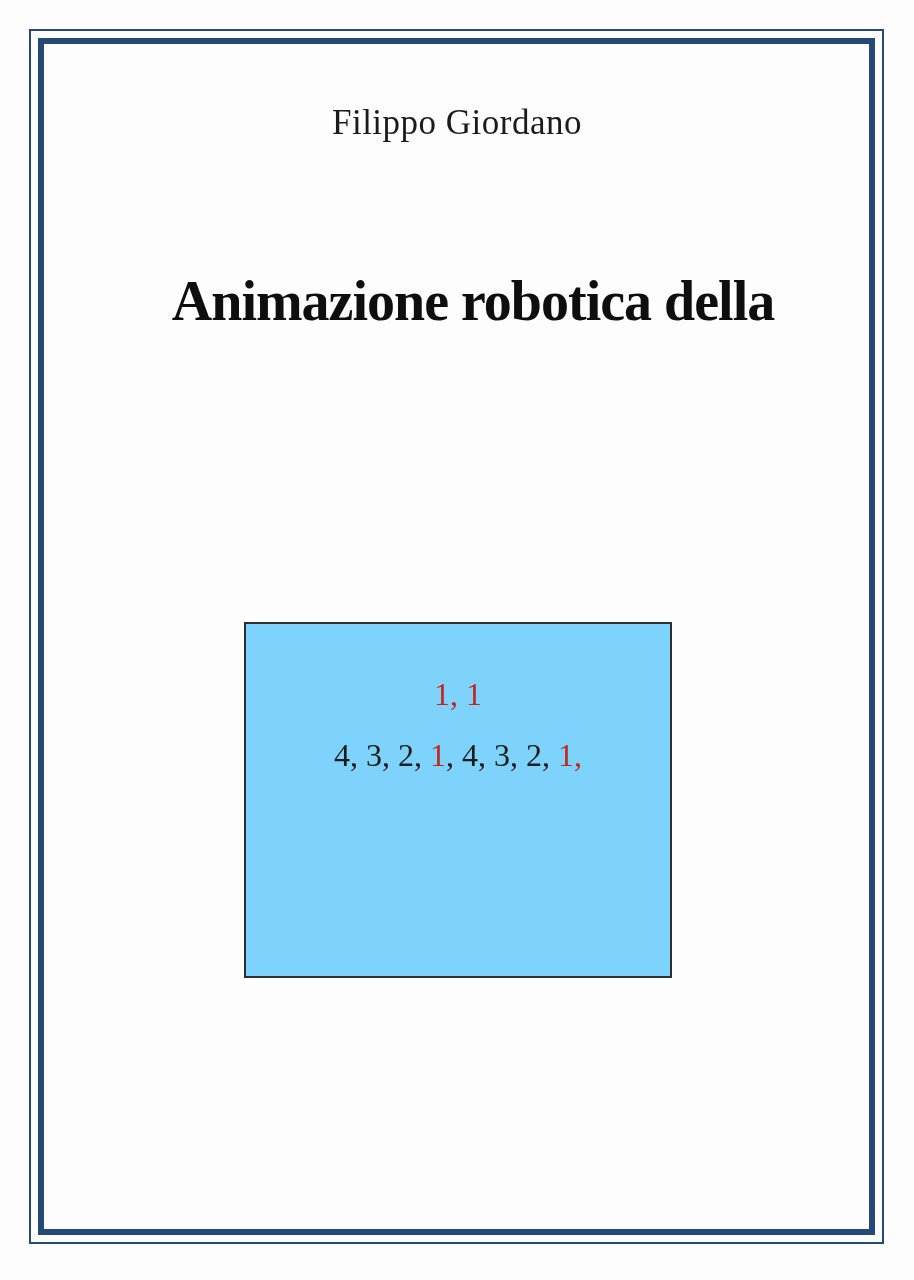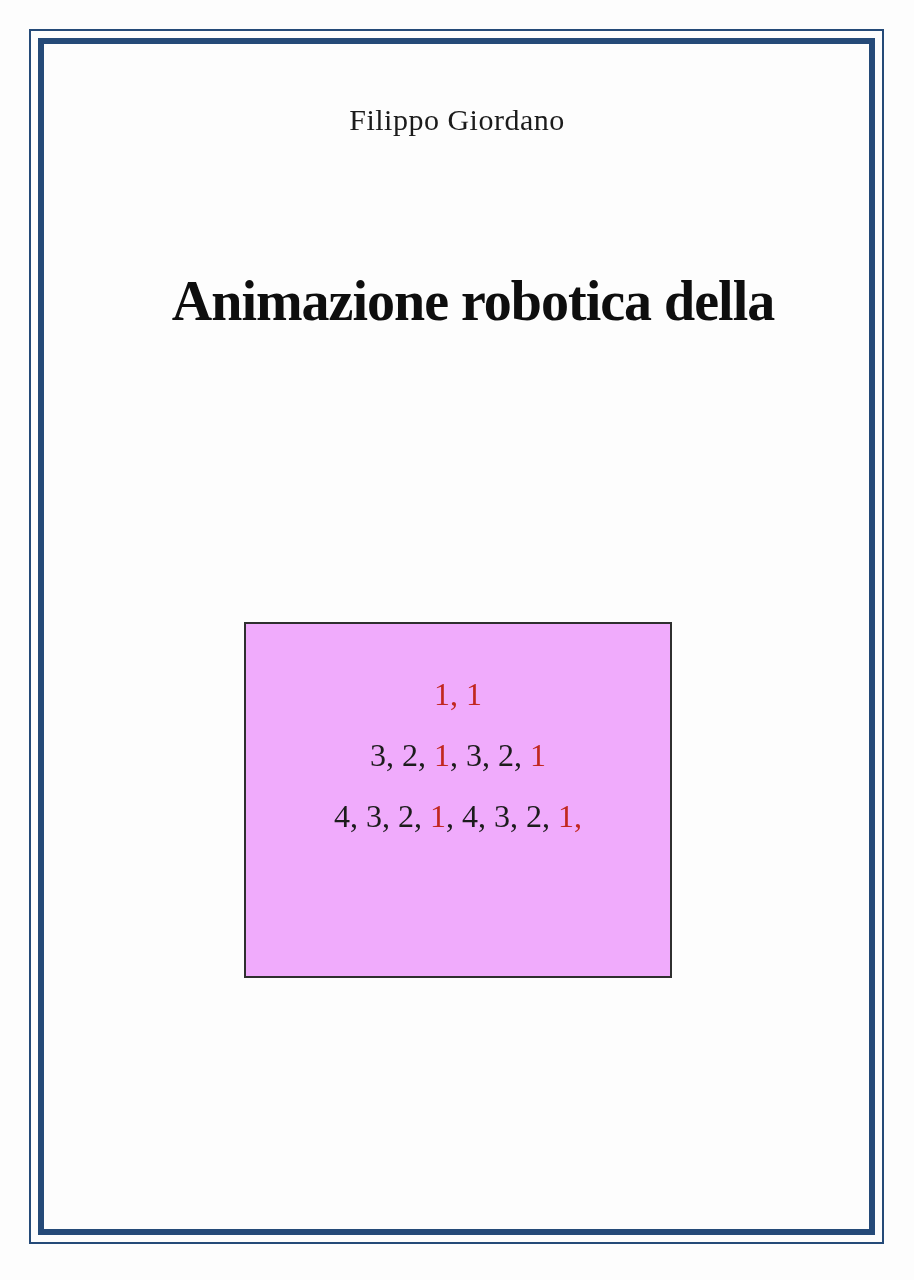--- a/index.html
+++ b/index.html
@@ -32,21 +32,21 @@
     top: 38px; left: 38px; right: 39px; bottom: 45px;
     border: 6px solid var(--navy);
     pointer-events: none;
   }
   .author {
     position: absolute;
     top: 103px;
     left: 0;
     width: 100%;
     text-align: center;
-    font-size: 30px;
+    font-size: 35px;
     letter-spacing: 0.5px;
     color: #1b1b1b;
   }
   .title {
     position: absolute;
     top: 268px;
     left: 0;
     width: 100%;
     text-align: center;
     font-weight: bold;
@@ -57,21 +57,21 @@
     margin-left: 16px;
   }
   .seq-box {
     position: absolute;
     left: 244px;
     top: 622px;
     width: 428px;
     height: 356px;
     box-sizing: border-box;
     border: 2px solid var(--box-border);
-    background: #f0abfc;
+    background: #7dd3fc;
     padding-top: 40px;
   }
   .seq-row {
     height: 61px;
     line-height: 61px;
     text-align: center;
     font-size: 32px;
     color: #1c1c1c;
     white-space: pre;
   }
@@ -88,17 +88,16 @@
 
   <div class="author">Filippo Giordano</div>
 
   <div class="title">
     <div>Animazione robotica della</div>
   </div>
 
   <div class="seq-box">
     <div>
         <div class="seq-row"><span class="red">1, 1</span></div>
-        <div class="seq-row"><span>3, 2, </span><span class="red">1</span><span>, 3, 2, </span><span class="red">1</span></div>
         <div class="seq-row"><span>4, 3, 2, </span><span class="red">1</span><span>, 4, 3, 2, </span><span class="red">1,</span></div>
       </div>
   </div>
 </div>
 
 </body></html>

